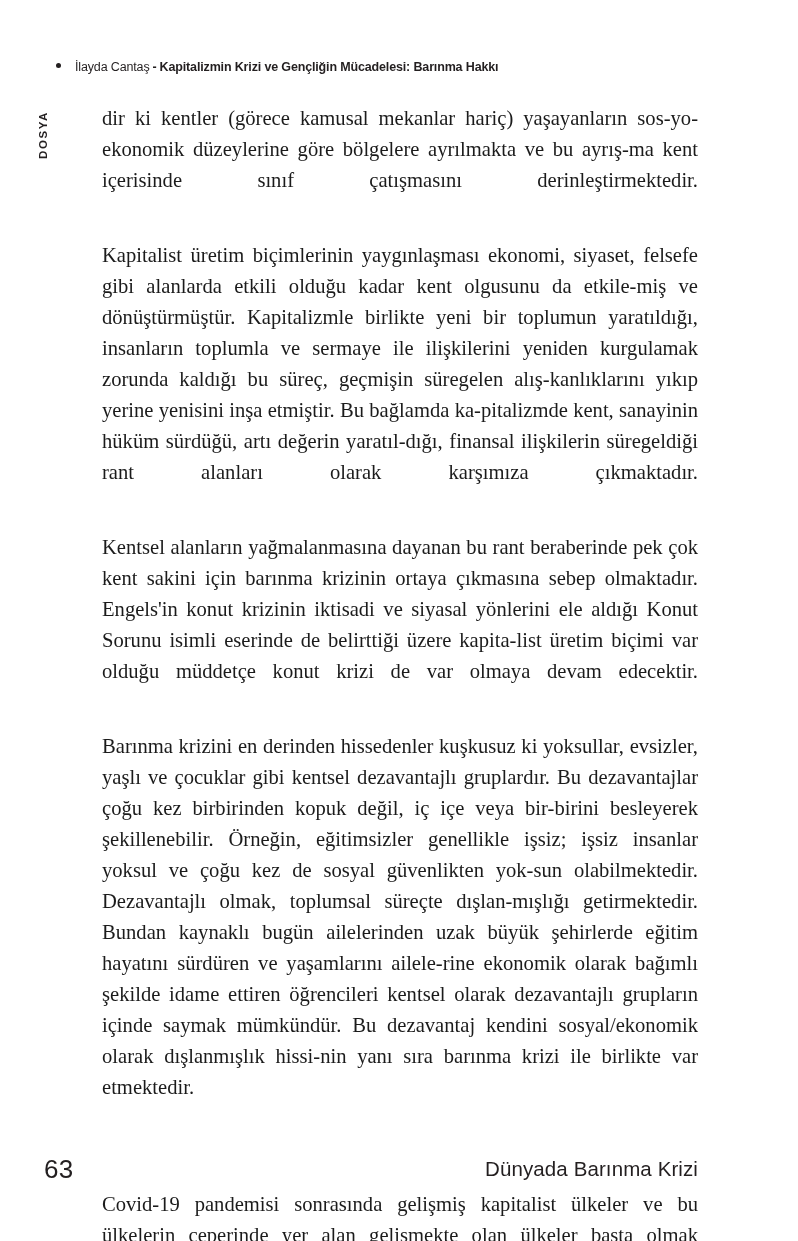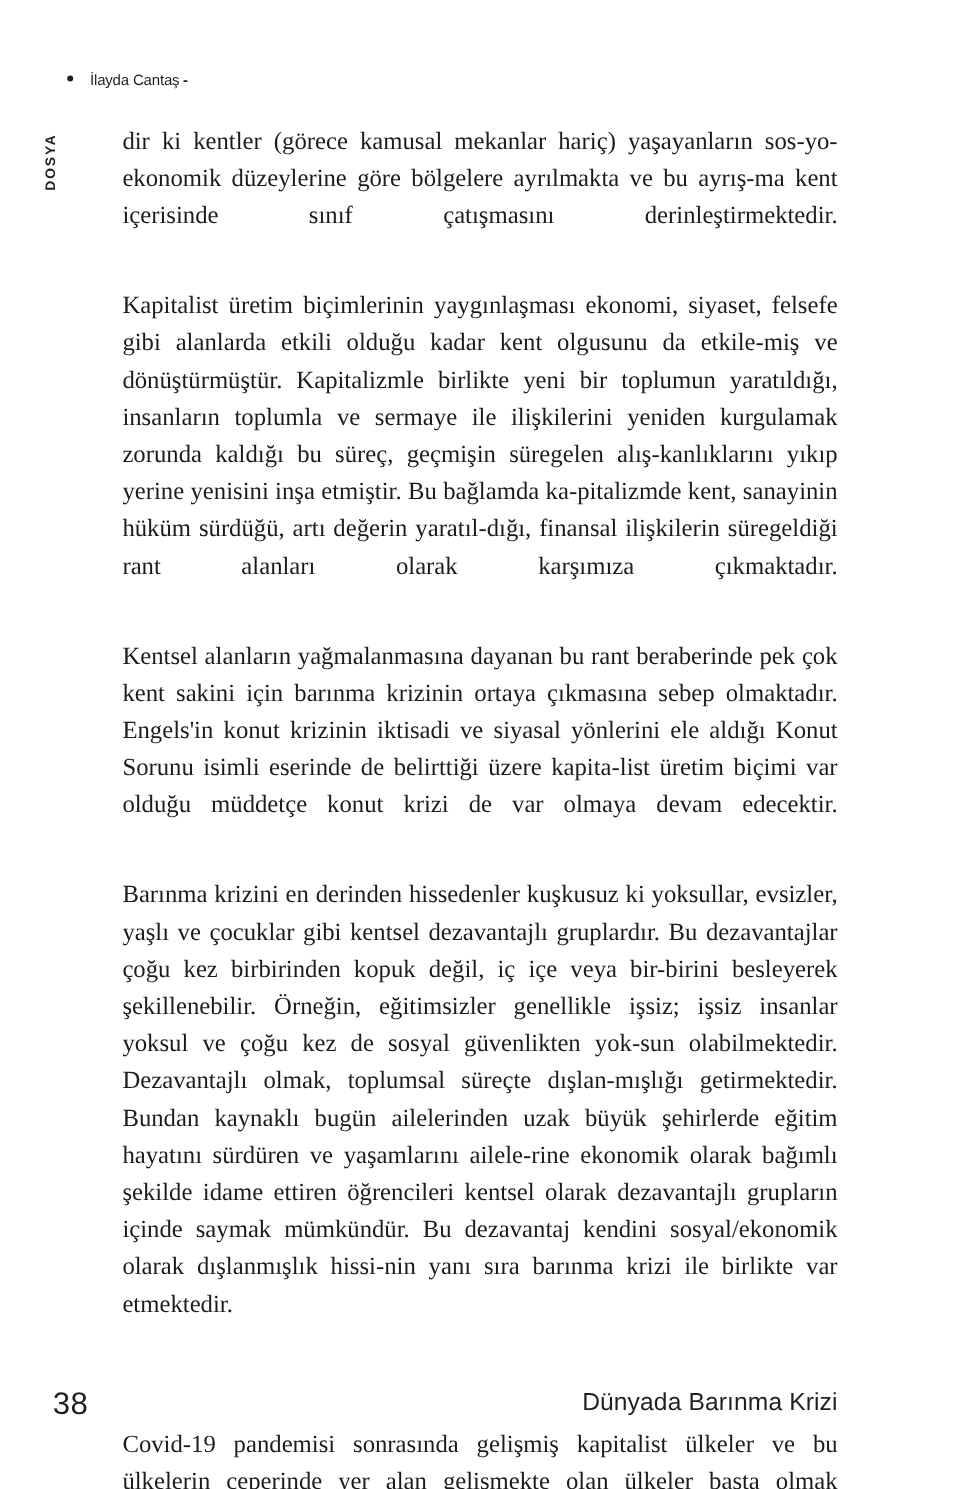--- a/index.html
+++ b/index.html
@@ -140,34 +140,35 @@
 </style>
 </head>
 <body>
 
 <div class="page">
 
   <div class="running-head">
     <span class="rh-bullet"></span>
     <span class="rh-author">İlayda Cantaş</span>
     <span class="rh-sep">-</span>
+    <span class="rh-title">Kapitalizmin Krizi ve Gençliğin Mücadelesi: Barınma Hakkı</span>
   </div>
 
   <div class="section-tab">
     <span class="section-tab-label">DOSYA</span>
   </div>
 
   <div class="text-column">
 
     <p class="body-par">dir ki kentler (görece kamusal mekanlar hariç) yaşayanların sos-yo-ekonomik düzeylerine göre bölgelere ayrılmakta ve bu ayrış-ma kent içerisinde sınıf çatışmasını derinleştirmektedir.</p>
     <p class="body-par">Kapitalist üretim biçimlerinin yaygınlaşması ekonomi, siyaset, felsefe gibi alanlarda etkili olduğu kadar kent olgusunu da etkile-miş ve dönüştürmüştür. Kapitalizmle birlikte yeni bir toplumun yaratıldığı, insanların toplumla ve sermaye ile ilişkilerini yeniden kurgulamak zorunda kaldığı bu süreç, geçmişin süregelen alış-kanlıklarını yıkıp yerine yenisini inşa etmiştir. Bu bağlamda ka-pitalizmde kent, sanayinin hüküm sürdüğü, artı değerin yaratıl-dığı, finansal ilişkilerin süregeldiği rant alanları olarak karşımıza çıkmaktadır.</p>
     <p class="body-par">Kentsel alanların yağmalanmasına dayanan bu rant beraberinde pek çok kent sakini için barınma krizinin ortaya çıkmasına sebep olmaktadır. Engels'in konut krizinin iktisadi ve siyasal yönlerini ele aldığı Konut Sorunu isimli eserinde de belirttiği üzere kapita-list üretim biçimi var olduğu müddetçe konut krizi de var olmaya devam edecektir.</p>
     <p class="body-par">Barınma krizini en derinden hissedenler kuşkusuz ki yoksullar, evsizler, yaşlı ve çocuklar gibi kentsel dezavantajlı gruplardır. Bu dezavantajlar çoğu kez birbirinden kopuk değil, iç içe veya bir-birini besleyerek şekillenebilir. Örneğin, eğitimsizler genellikle işsiz; işsiz insanlar yoksul ve çoğu kez de sosyal güvenlikten yok-sun olabilmektedir. Dezavantajlı olmak, toplumsal süreçte dışlan-mışlığı getirmektedir. Bundan kaynaklı bugün ailelerinden uzak büyük şehirlerde eğitim hayatını sürdüren ve yaşamlarını ailele-rine ekonomik olarak bağımlı şekilde idame ettiren öğrencileri kentsel olarak dezavantajlı grupların içinde saymak mümkündür. Bu dezavantaj kendini sosyal/ekonomik olarak dışlanmışlık hissi-nin yanı sıra barınma krizi ile birlikte var etmektedir.</p>
 
     <h2 class="section-heading">Dünyada Barınma Krizi</h2>
 
     <p class="body-par">Covid-19 pandemisi sonrasında gelişmiş kapitalist ülkeler ve bu ülkelerin çeperinde yer alan gelişmekte olan ülkeler başta olmak</p>
 
   </div>
 
-  <div class="folio">38</div>
+  <div class="folio">63</div>
 
 </div>
 
 </body></html>

